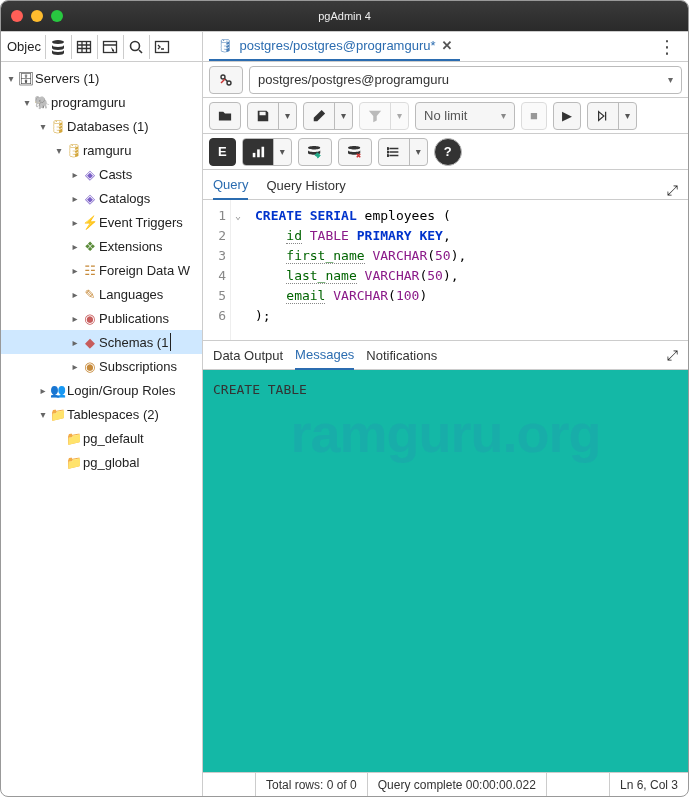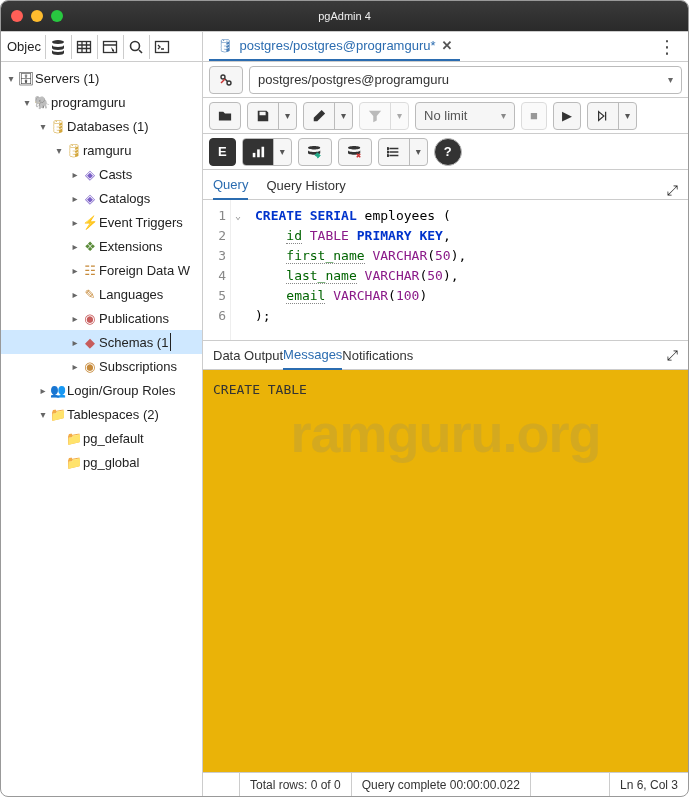--- a/index.html
+++ b/index.html
@@ -39,25 +39,25 @@
   .itab.active { color:#2b6cb0; border-bottom:2px solid #2b6cb0; margin-bottom:-1px;}
   .expand-icon { margin-left:auto; cursor:pointer; font-size:14px;}
   .editor { display:flex; font-family: Menlo, Consolas, monospace; font-size:13px; background:#fff; min-height:140px;}
   .gutter { width:28px; text-align:right; color:#888; padding:6px 4px 6px 0; user-select:none; border-right:1px solid #eee;}
   .gutter div{line-height:20px;}
   .fold { width:14px; color:#888; padding:6px 0; }
   .fold div{line-height:20px; text-align:center; font-size:10px;}
   .code { flex:1; padding:6px 10px; line-height:20px; white-space:pre; overflow:auto;}
   .kw{color:#0033cc; font-weight:bold;} .ident{color:#000;} .type{color:#8b1a89;} .num{color:#8b1a89;} .punct{color:#000;} .col{color:#006400; border-bottom:1px dotted #888;text-align:right;}
   .watermark { position:absolute; top:370px; left:0; right:0; text-align:center; font-size:54px; font-weight:700; color:rgba(60,100,200,0.12); pointer-events:none; letter-spacing:-1px;}
-  .out-tabs { height:30px; border-top:1px solid #ccc; border-bottom:1px solid #ccc; display:flex; align-items:center; padding:0 10px; gap:0;}
-  .output { flex:1; font-family: Menlo, Consolas, monospace; font-size:13px; padding:12px 10px; background:#eab308; color:#333; overflow:auto;}
+  .out-tabs { height:30px; border-top:1px solid #ccc; border-bottom:1px solid #ccc; display:flex; align-items:center; padding:0 10px; gap:12px;}
+  .output { flex:1; font-family: Menlo, Consolas, monospace; font-size:13px; padding:12px 10px; background:#14b8a6; color:#333; overflow:auto;}
   .statusbar { height:24px; border-top:1px solid #ccc; display:flex; align-items:center; font-size:12px; color:#333;}
   .statusbar .cell { padding:0 10px; border-right:1px solid #ccc; height:100%; display:flex; align-items:center;}
-  .statusbar .cell.first{ border-left:1px solid #ccc; margin-left:36px;}
+  .statusbar .cell.first{ border-left:1px solid #ccc; margin-left:52px;}
   .statusbar .cell.last{ margin-left:auto; border-right:none; border-left:1px solid #ccc;}
   svg{display:block;}
 </style>
 </head>
 <body>
 
 <div class="window">
   <div class="titlebar">
     <div class="traffic">
       <span class="dot-r"></span>

